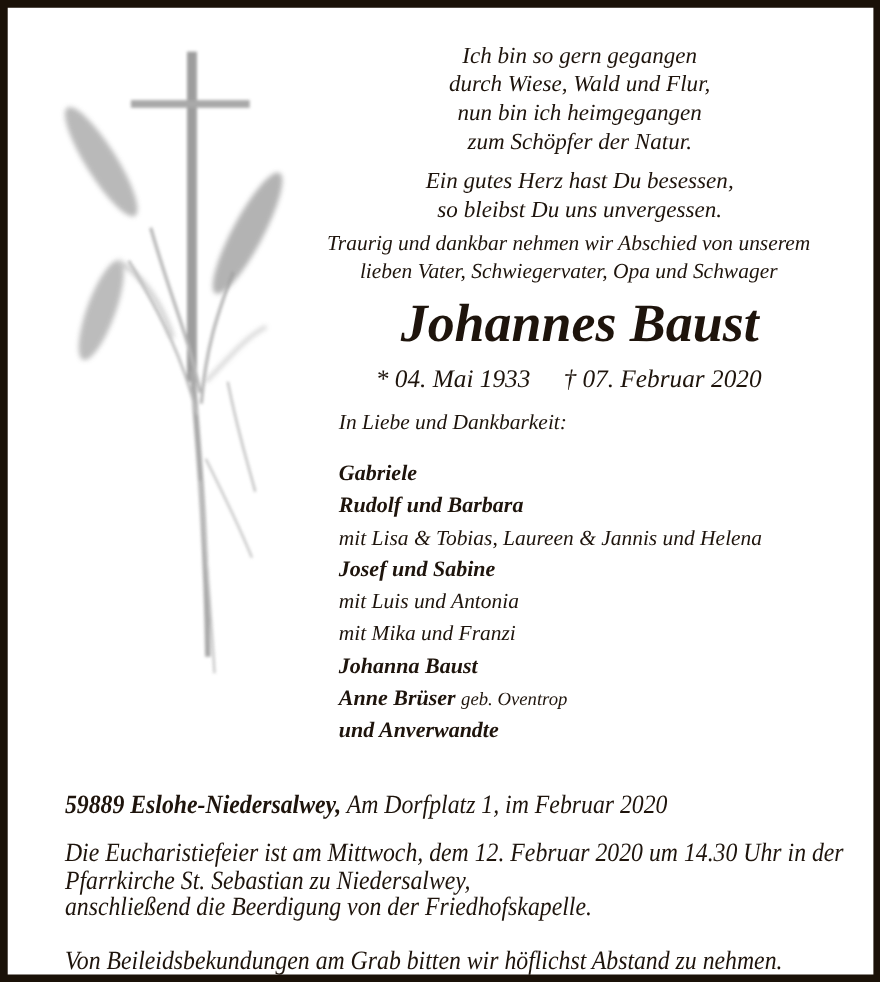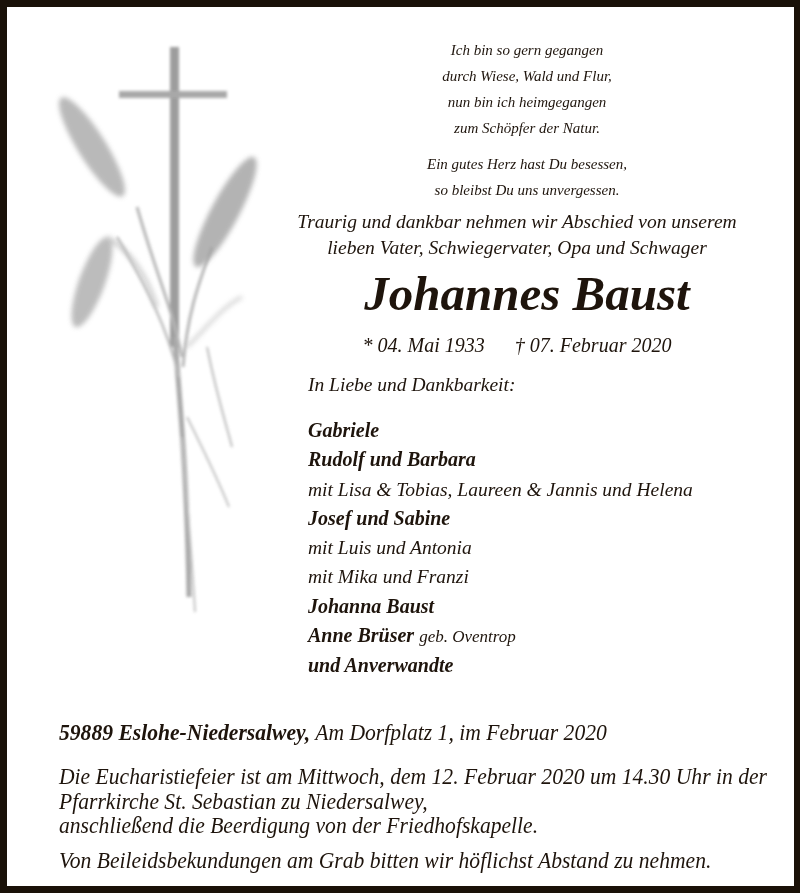--- a/index.html
+++ b/index.html
@@ -15,57 +15,57 @@
       background: #ffffff;
     }
     .serif { font-family: "Liberation Serif", "DejaVu Serif", serif; color: #1e140c; }
     .it { font-style: italic; }
     .bd { font-weight: bold; }
 
     .art { position: absolute; left: 30px; top: 30px; width: 240px; height: 580px; }
 
     .poem {
       position: absolute; left: 270px; width: 500px; top: 30px;
-      text-align: center; font-size: 15px; line-height: 26px;
+      text-align: center; font-size: 21px; line-height: 26px;
     }
     .poem .stanza { margin: 0; }
     .poem .stanza + .stanza { margin-top: 10px; }
 
     .intro {
       position: absolute; left: 250px; width: 520px; top: 202px;
       text-align: center; font-size: 19.5px; line-height: 26px;
     }
     .name {
       position: absolute; left: 260px; width: 520px; top: 259px;
       text-align: center; font-size: 49px; line-height: 56px;
     }
     .dates {
       position: absolute; left: 250px; width: 520px; top: 326px;
-      text-align: center; font-size: 20px; line-height: 24px;
+      text-align: center; font-size: 23px; line-height: 24px;
     }
     .dates span + span { margin-left: 30px; }
 
     .mourners {
       position: absolute; left: 301px; top: 364px; width: 490px;
       font-size: 19.5px;
     }
     .mourners .lead { line-height: 27px; margin-bottom: 18px; }
     .mourners .row { line-height: 29.3px; white-space: nowrap; }
     .mourners .row.bd { font-size: 20px; }
     .mourners .note { font-size: 17px; font-weight: normal; font-style: italic; }
 
     .footer {
       position: absolute; left: 52px; top: 712px; width: 740px;
       font-size: 24px;
     }
     .cond { display: inline-block; transform: scaleX(0.9); transform-origin: left center; white-space: nowrap; }
     .footer .addr { line-height: 26px; }
     .footer .para { margin-top: 19px; line-height: 24.5px; }
     .footer .para .line { display: block; }
-    .footer .closing { margin-top: 10px; line-height: 24px; }
+    .footer .closing { margin-top: 24px; line-height: 24px; }
   </style>
 </head>
 <body>
 
 <div class="frame">
 
   <div class="art">
     <svg width="240" height="580" viewBox="0 0 240 580" xmlns="http://www.w3.org/2000/svg">
       <defs>
         <filter id="soft" x="-20%" y="-20%" width="140%" height="140%">

